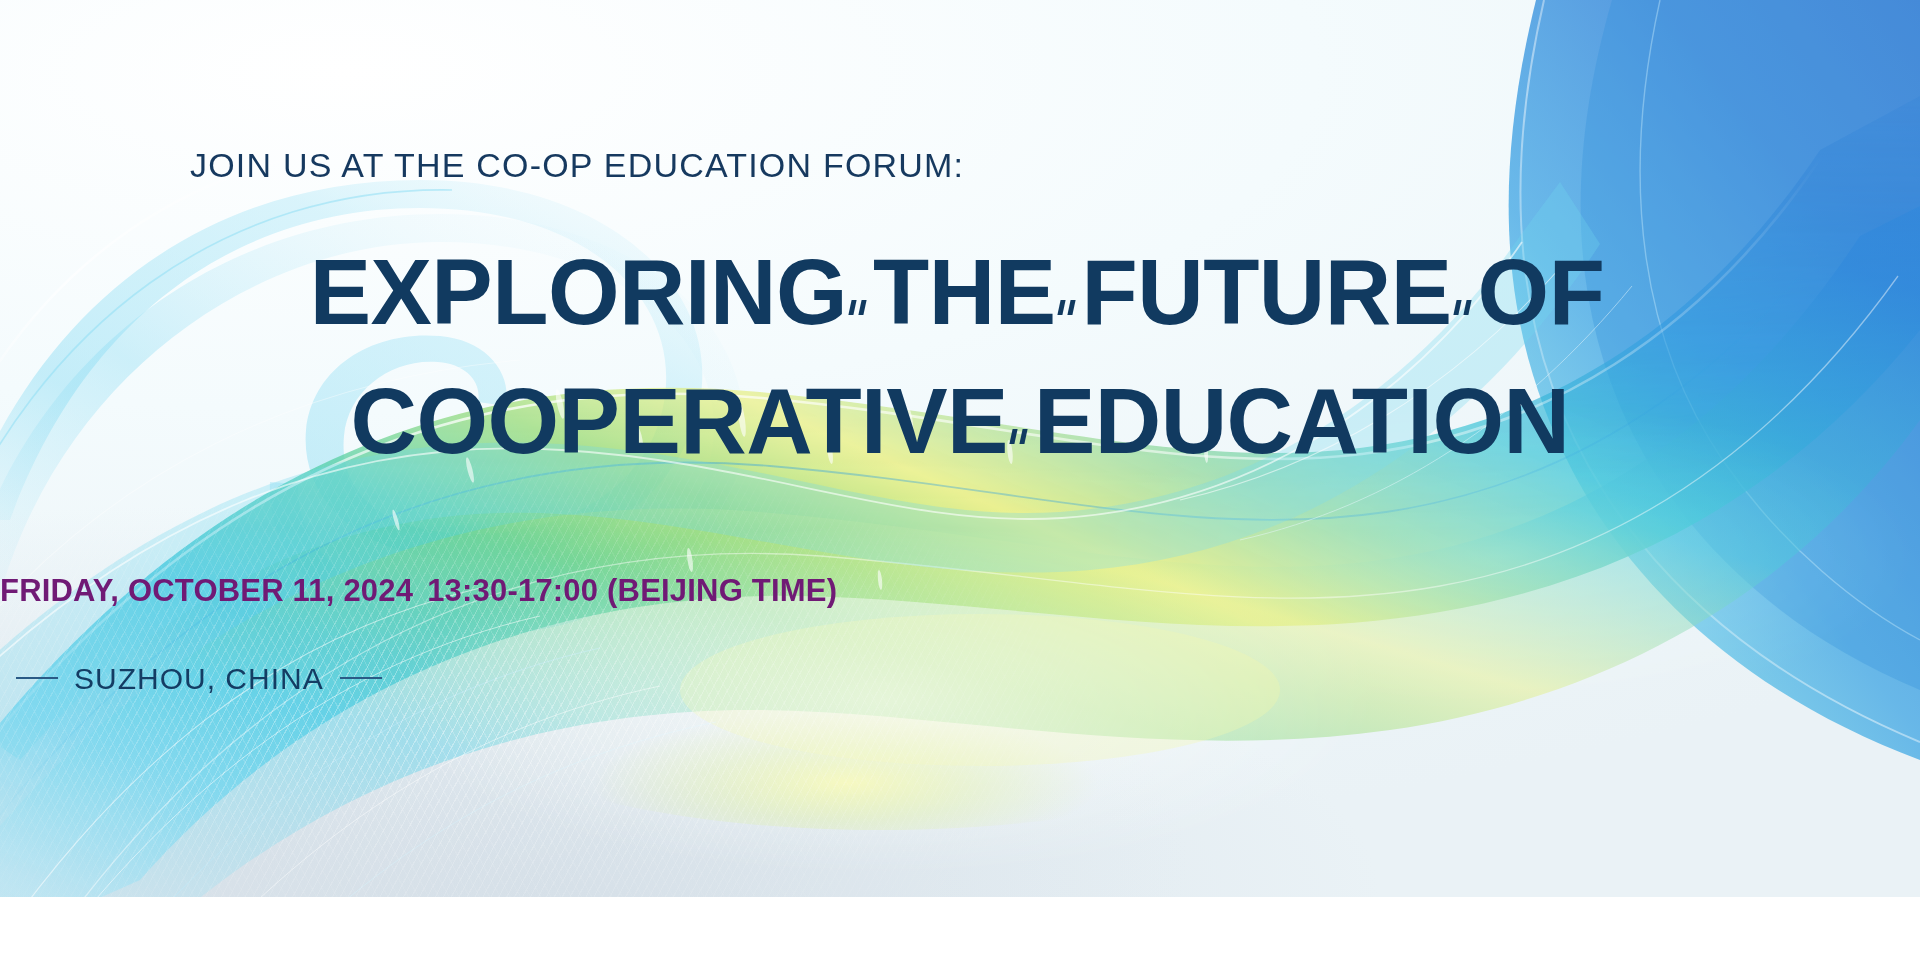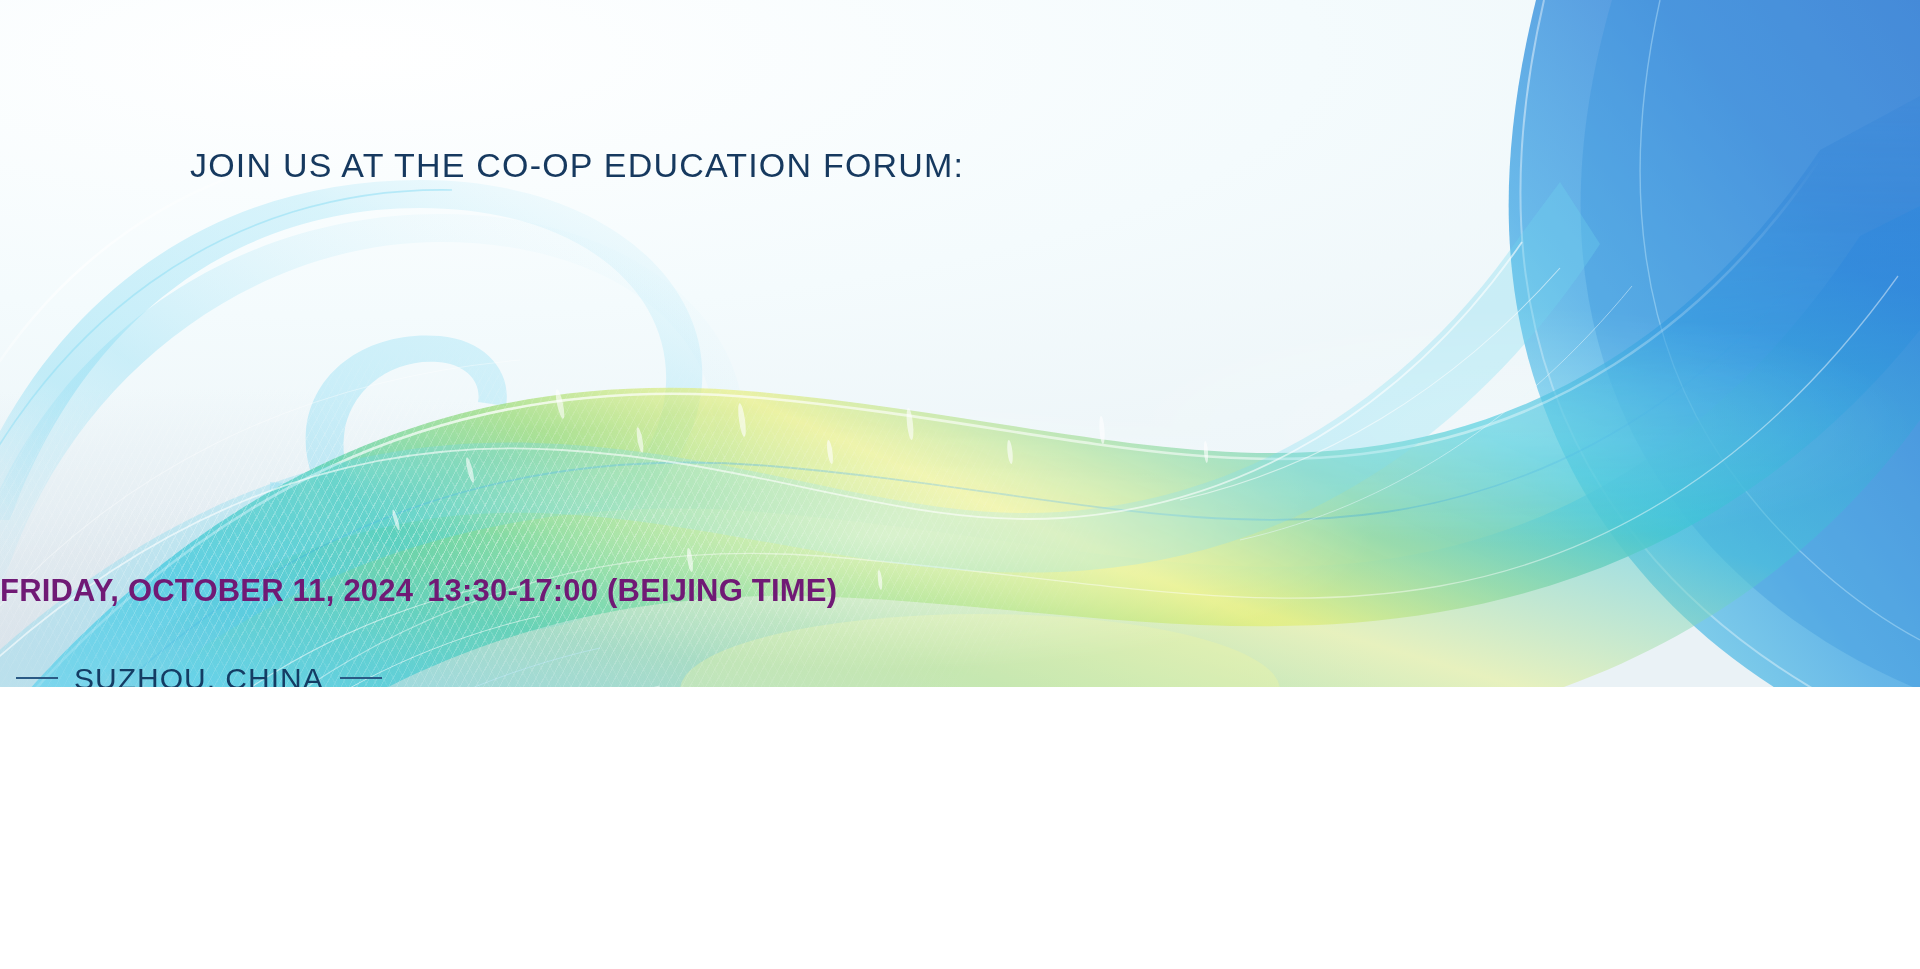--- a/index.html
+++ b/index.html
@@ -7,21 +7,21 @@
     background: #ffffff;
   }
   body {
     font-family: "Liberation Sans", sans-serif;
     -webkit-font-smoothing: antialiased;
   }
 
   #banner {
     position: relative;
     width: 1920px;
-    height: 687px;
+    height: 897px;
     overflow: hidden;
     background: #ffffff;
   }
 
   
   .bg-layer { position: absolute; inset: 0; }
   .bg-svg   { position: absolute; inset: 0; width: 1920px; height: 969px; display: block; }
 
   
   .bg-base {
@@ -308,20 +308,22 @@
   </svg>
 
   <div class="bg-layer bg-texture"></div>
   <div class="bg-layer bg-glow"></div>
 
   <div class="content">
 
     <div class="eyebrow">JOIN US AT THE CO-OP EDUCATION FORUM:</div>
 
     <div class="headline">
+      <span class="hl-line l1"><span>EXPLORING</span><span class="tick"><i></i><i></i></span><span>THE</span><span class="tick"><i></i><i></i></span><span>FUTURE</span><span class="tick"><i></i><i></i></span><span>OF</span></span>
+      <span class="hl-line l2"><span>COOPERATIVE</span><span class="tick"><i></i><i></i></span><span>EDUCATION</span></span>
     </div>
 
     <div class="datetime"><span>FRIDAY, OCTOBER 11, 2024</span><span class="gap"></span><span>13:30-17:00 (BEIJING TIME)</span></div>
 
     <div class="location"><span class="rule"></span><span>SUZHOU, CHINA</span><span class="rule"></span></div>
 
   </div>
 </div>
 
 </body></html>

